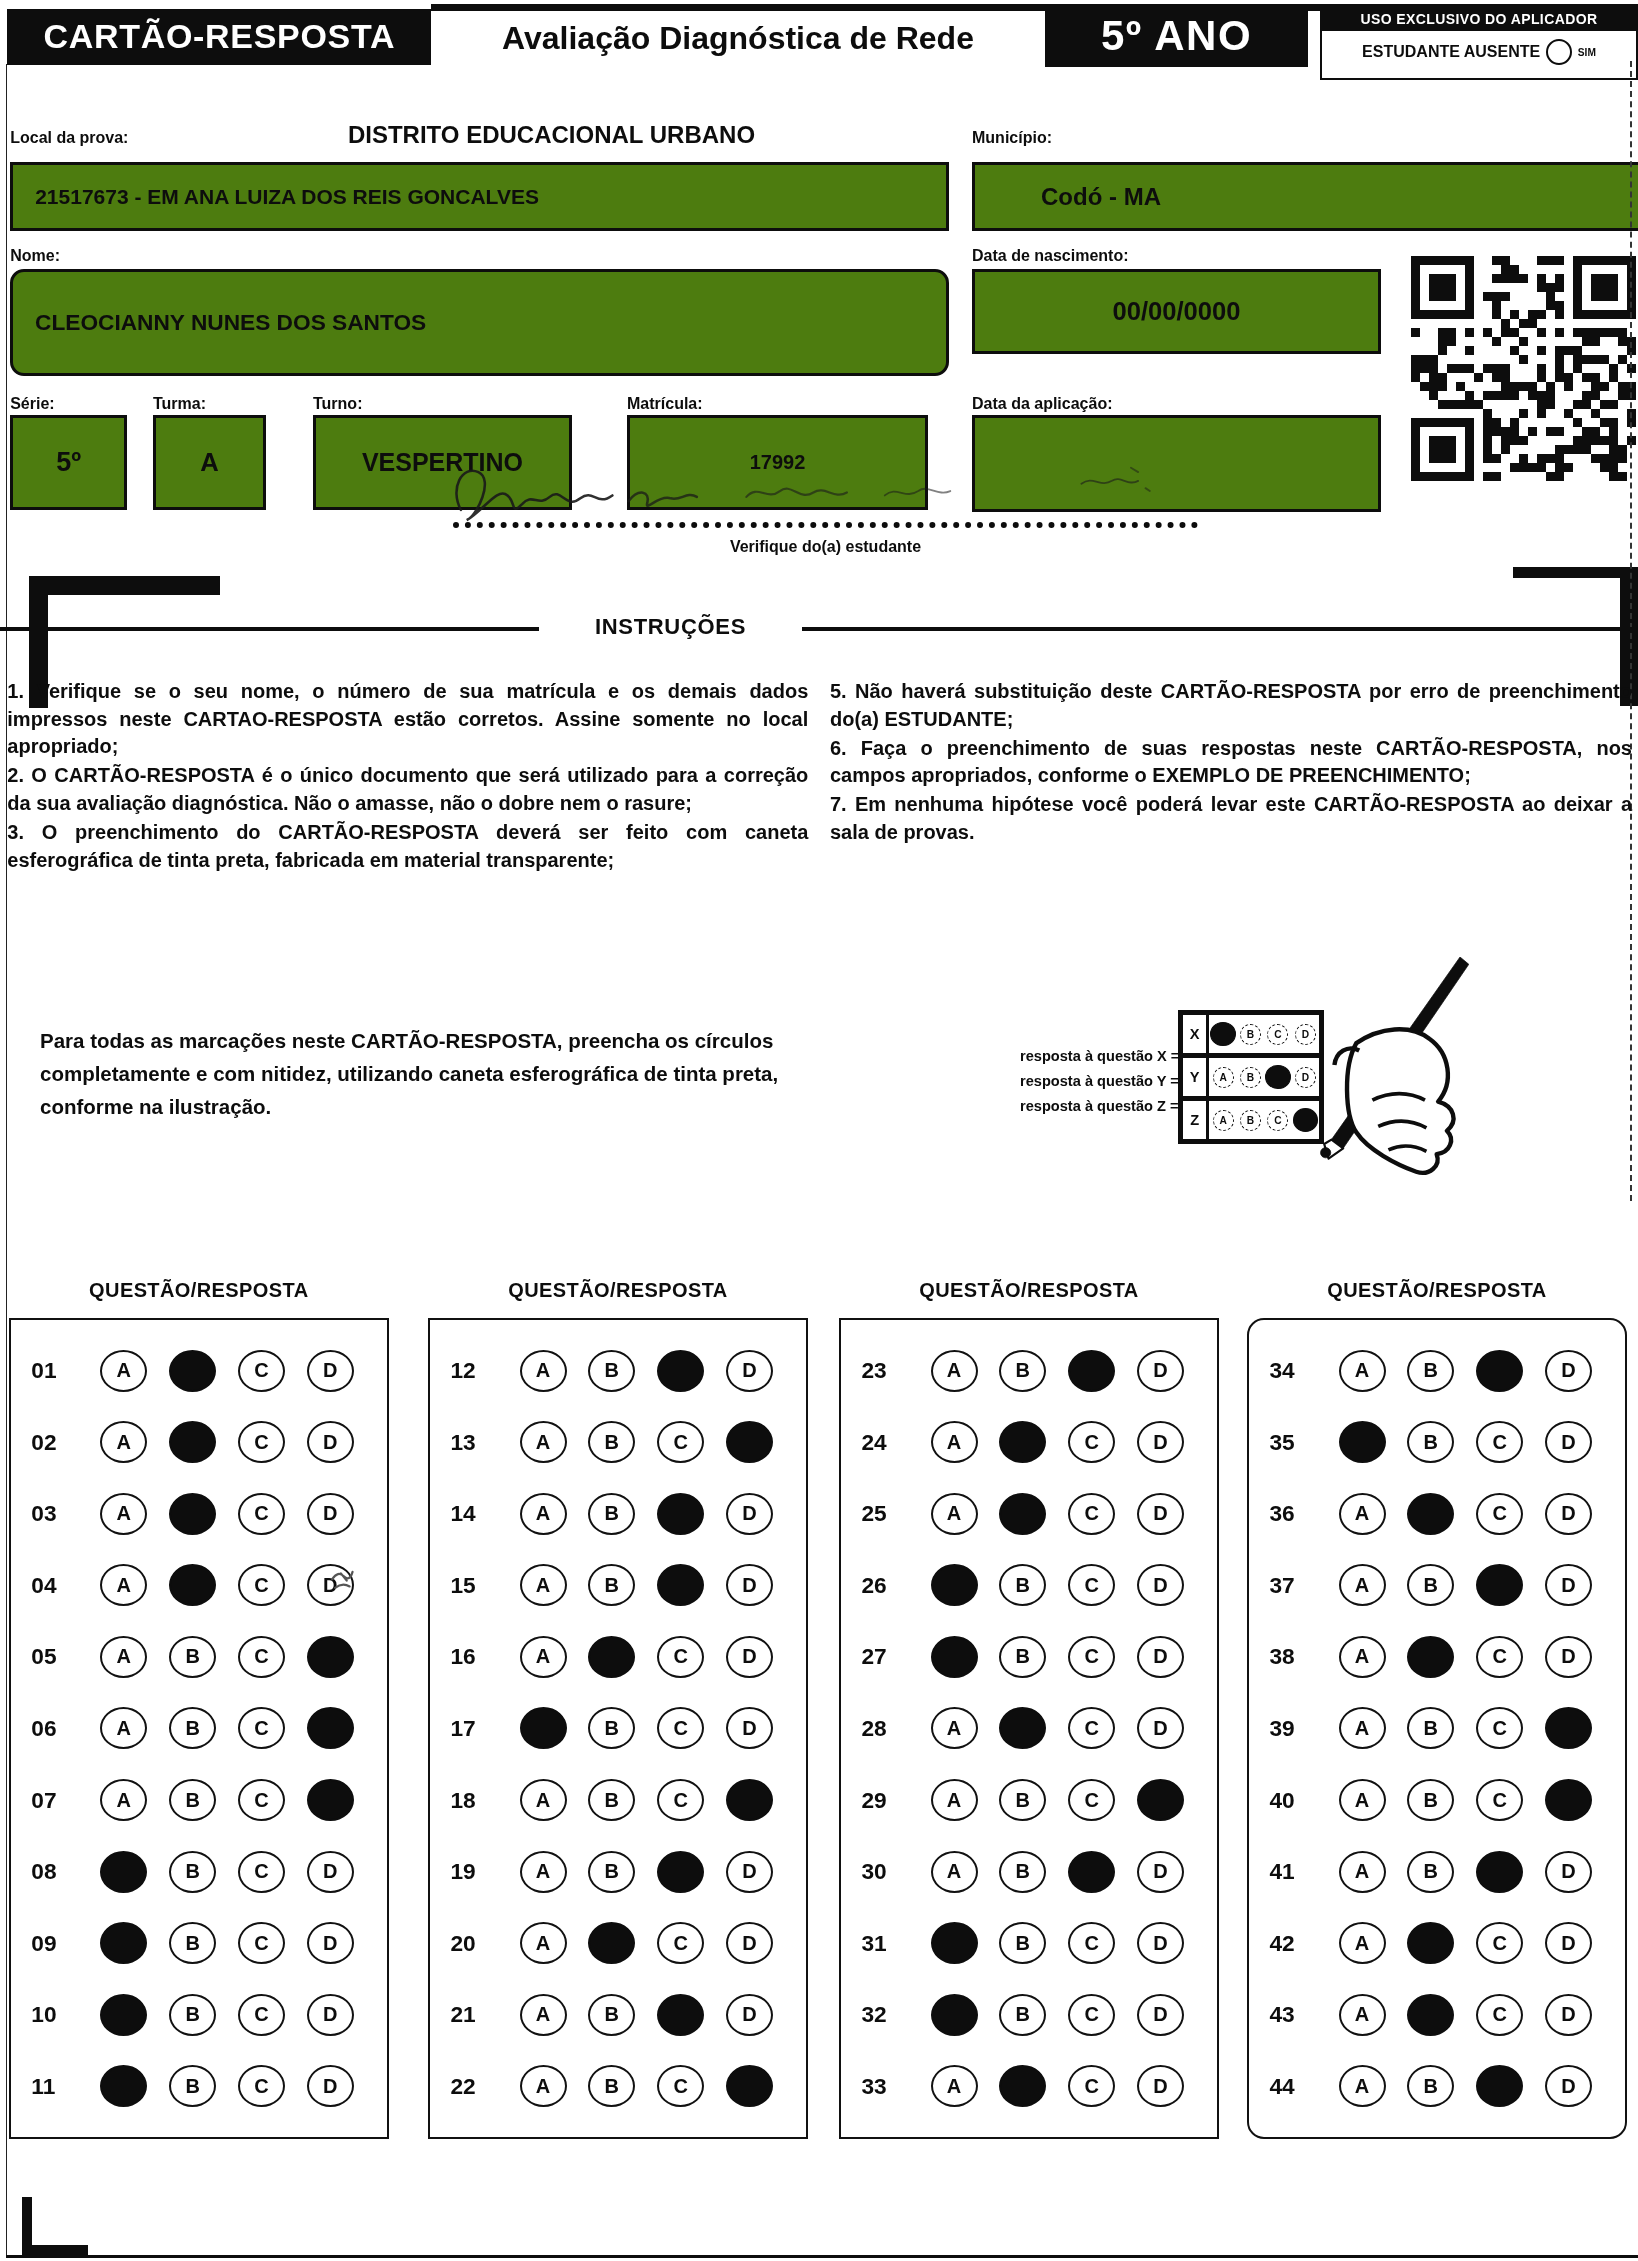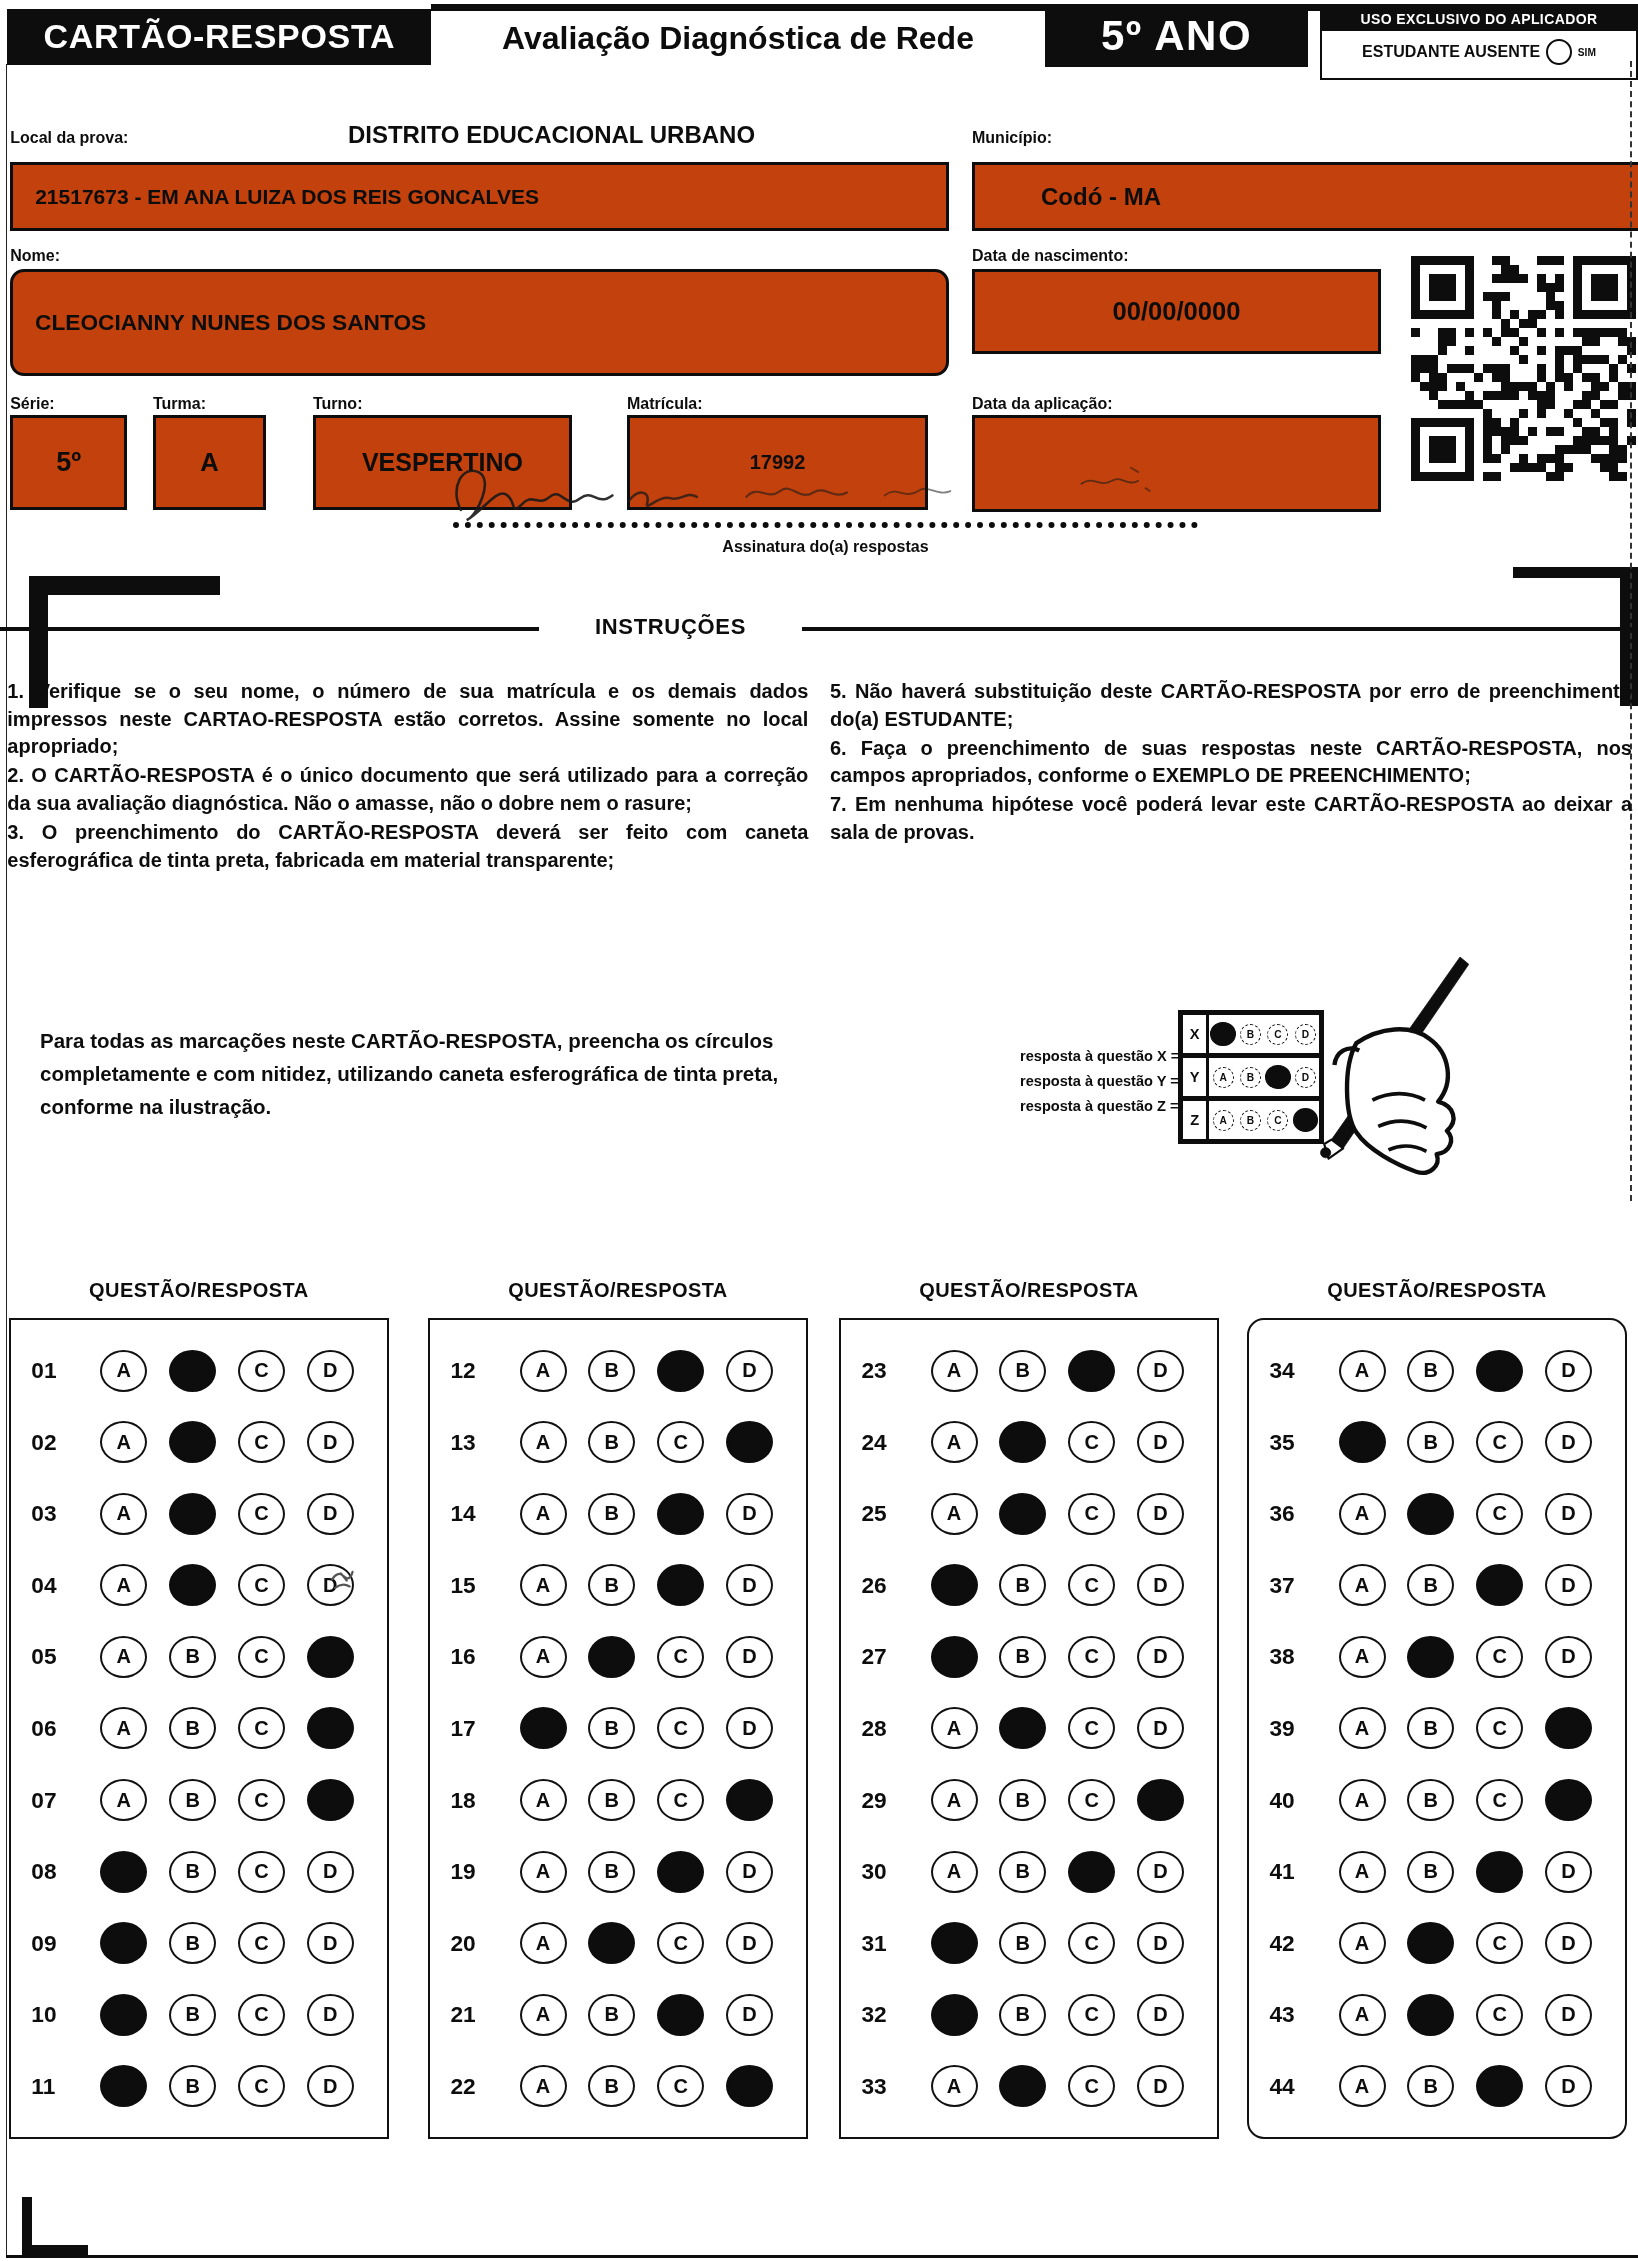--- a/index.html
+++ b/index.html
@@ -16,21 +16,21 @@
              font-size:42px;font-weight:bold;letter-spacing:1.5px;}
   #hdr-right{left:1320px;top:4.4px;width:314px;height:72px;border:2.2px solid #0d0d0d;background:#fff;}
   #hdr-right .bar{height:25px;background:#0d0d0d;color:#fff;font-size:14px;font-weight:bold;
                   display:flex;align-items:center;justify-content:center;letter-spacing:0.4px;}
   #hdr-right .body{height:42px;display:flex;align-items:center;justify-content:center;gap:5.8px;}
   #hdr-right .body .lbl{font-size:16px;font-weight:bold;}
   #absent-circle{width:22px;height:22px;border:2.2px solid #0d0d0d;border-radius:50%;}
   #hdr-right .sim{font-size:10.2px;font-weight:bold;}
   
   .flabel{font-size:16px;font-weight:bold;}
-  .fbox{border:3.7px solid #0d0d0d;background:#c2410c;display:flex;align-items:center;}
+  .fbox{border:3.7px solid #0d0d0d;background:#4d7c0f;display:flex;align-items:center;}
   .fval{font-size:22px;font-weight:bold;}
   #district{left:175px;top:121px;width:753px;text-align:center;font-size:24px;font-weight:bold;}
   
   #sig-dots{left:453px;top:522px;width:745px;border-bottom:6.6px dotted #0d0d0d;}
   #sig-caption{left:453px;top:538px;width:745px;text-align:center;font-size:16px;font-weight:bold;}
   
   .mark{background:#0d0d0d;}
   #instr-line-l{left:0;top:627px;width:539px;height:3.7px;background:#0d0d0d;}
   #instr-line-r{left:802px;top:627px;width:836px;height:3.7px;background:#0d0d0d;}
   #instr-title{left:539px;top:614px;width:263px;text-align:center;font-size:22px;font-weight:bold;letter-spacing:0.7px;}
@@ -338,21 +338,21 @@
 
   <svg class="abs" style="left:439px;top:459px;" width="775" height="67" viewBox="0 0 1060 92" fill="none" stroke="#1a1a1a" stroke-width="3.5" stroke-linecap="round">
     <path d="M28,70 C12,40 30,8 52,18 C74,28 50,78 36,84 C60,70 78,38 92,50 C104,60 96,78 112,62 C126,46 134,66 150,52 C166,38 172,70 192,54 C210,40 214,66 236,50" opacity="0.9"></path>
     <path d="M258,58 C272,40 288,44 284,60 C280,74 300,48 316,54 C330,58 338,44 352,52" opacity="0.75"></path>
     <path d="M420,52 C436,34 448,58 466,44 C482,32 492,58 512,46 C528,36 540,56 558,46" opacity="0.6" stroke-width="3"></path>
     <path d="M610,50 C626,36 638,56 656,44 C670,34 682,52 700,44" opacity="0.55" stroke-width="2.5"></path>
     <path d="M880,34 C896,22 906,40 922,30 C934,22 944,38 958,30" opacity="0.6" stroke-width="2.5"></path>
     <path d="M948,12 l10,6 M968,40 l6,4" opacity="0.5" stroke-width="2.5"></path>
   </svg>
   <div id="sig-dots" class="abs"></div>
-  <div id="sig-caption" class="abs">Assinatura do(a) respostas</div>
+  <div id="sig-caption" class="abs">Verifique do(a) estudante</div>
 
   <div class="abs mark" style="left:29px;top:576px;width:191px;height:19px;"></div>
   <div class="abs mark" style="left:29px;top:576px;width:19px;height:132px;"></div>
   <div class="abs mark" style="left:1513px;top:567px;width:124px;height:11px;"></div>
   <div class="abs mark" style="left:1620px;top:567px;width:17.5px;height:139px;"></div>
   <div class="abs mark" style="left:22px;top:2197px;width:10.2px;height:58px;"></div>
   <div class="abs mark" style="left:22px;top:2245px;width:66px;height:10.2px;"></div>
   <div id="left-rule" class="abs"></div>
   <div id="right-dash" class="abs"></div>
   <div id="bottom-rule" class="abs"></div>

